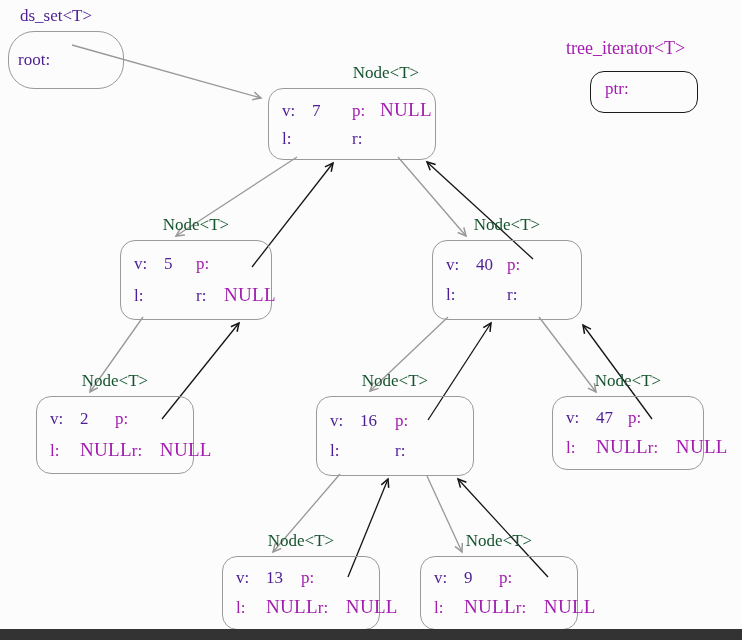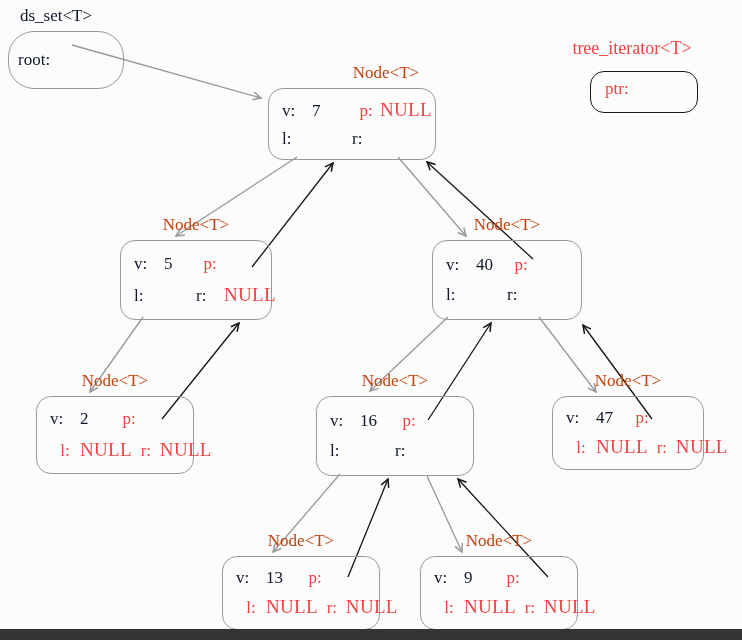--- a/index.html
+++ b/index.html
@@ -4,22 +4,22 @@
 <style>
   * { margin:0; padding:0; box-sizing:border-box; }
   html,body { width:742px; height:640px; }
   body {
     background:#fdfdfd;
     font-family:"Liberation Serif", serif;
     overflow:hidden;
   }
   #screen { position:relative; width:742px; height:640px; background:#fcfcfc; }
 
-  .gy { color:#0f172a; }
-  .bk { color:#ef4444;text-align:center; }
+  .gy { color:#4c1d95; }
+  .bk { color:#a21caf; }
 
   svg.overlay { position:absolute; left:0; top:0; pointer-events:none; }
 
   
   .dsset { position:absolute; left:8px; top:6px; font-size:17px; }
   .dstitle { padding-left:12px; margin-bottom:5px; white-space:nowrap; }
   .dsbox {
     width:116px; height:58px;
     border:1.4px solid #9a9a9a; border-radius:26px;
     padding:4px 9px;
@@ -35,21 +35,21 @@
     margin-top:12px; margin-left:24px;
     width:108px; height:42px;
     border:1.6px solid #1a1a1a; border-radius:14px;
     padding:7px 14px; font-size:17px;
   }
 
   
   .node { position:absolute; font-size:17px; }
   .ntitle {
     position:absolute; top:-25px; left:0; width:100%;
-    text-align:center; color:#c2410c; white-space:nowrap;
+    text-align:center; color:#14532d; white-space:nowrap;
   }
   .ntitle.shift { transform:translateX(34px); }
   .nbox {
     width:100%; height:100%;
     border:1.4px solid #9a9a9a; border-radius:15px;
     display:flex; flex-direction:column; justify-content:space-evenly;
     padding:3px 13px;
   }
   .nrow { display:flex; align-items:baseline; }
   .fl { display:flex; align-items:baseline; flex:0 0 50%; }

